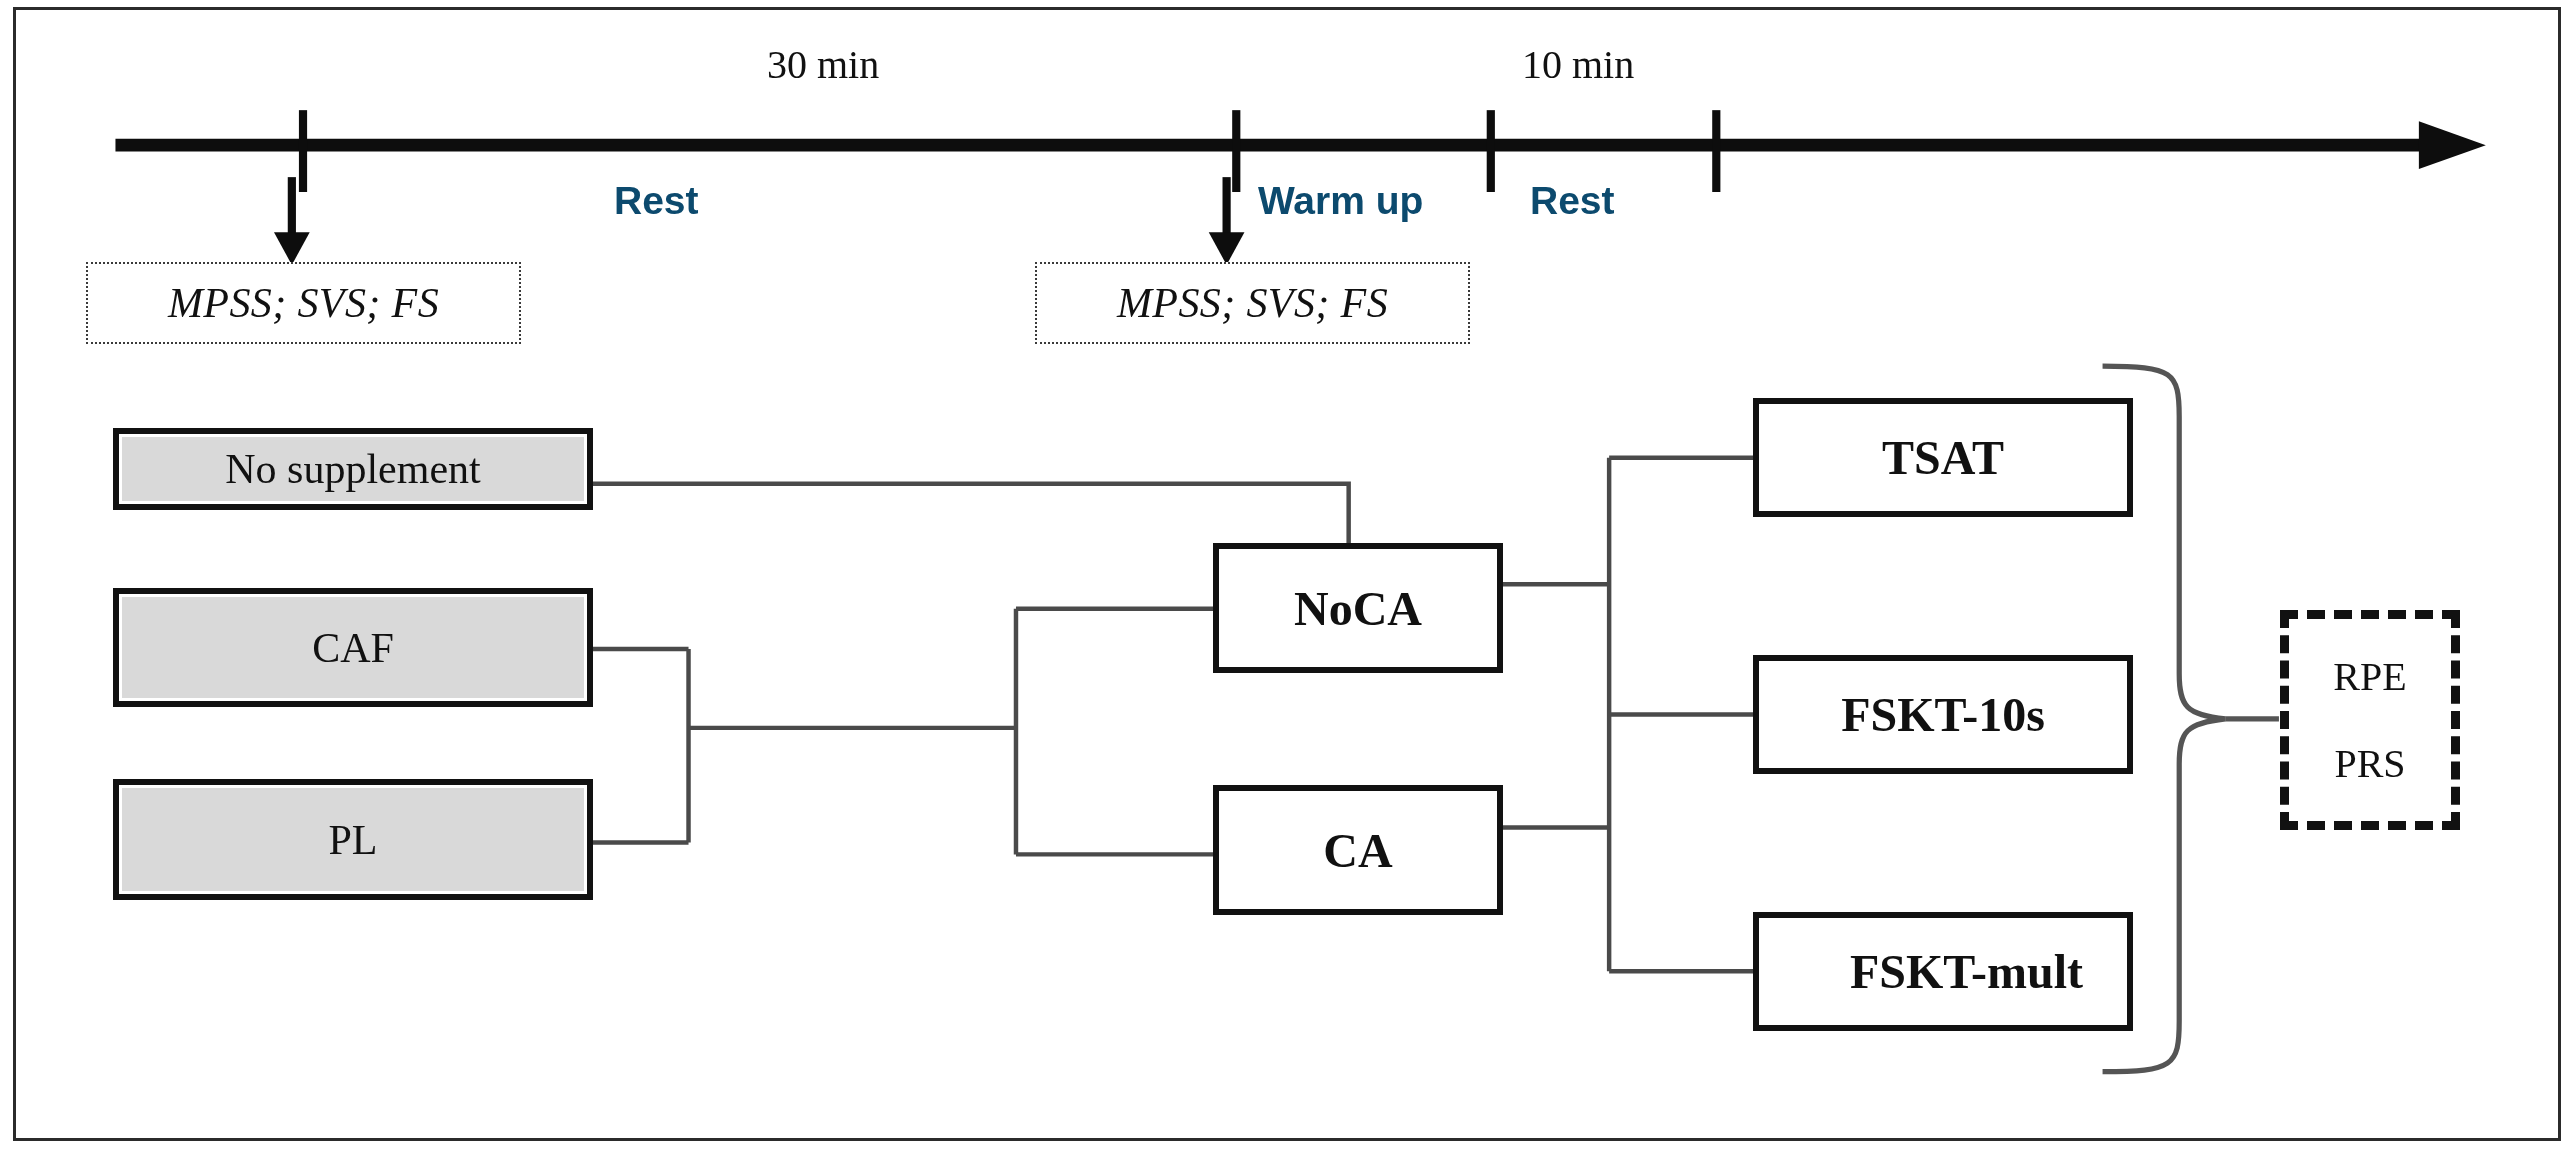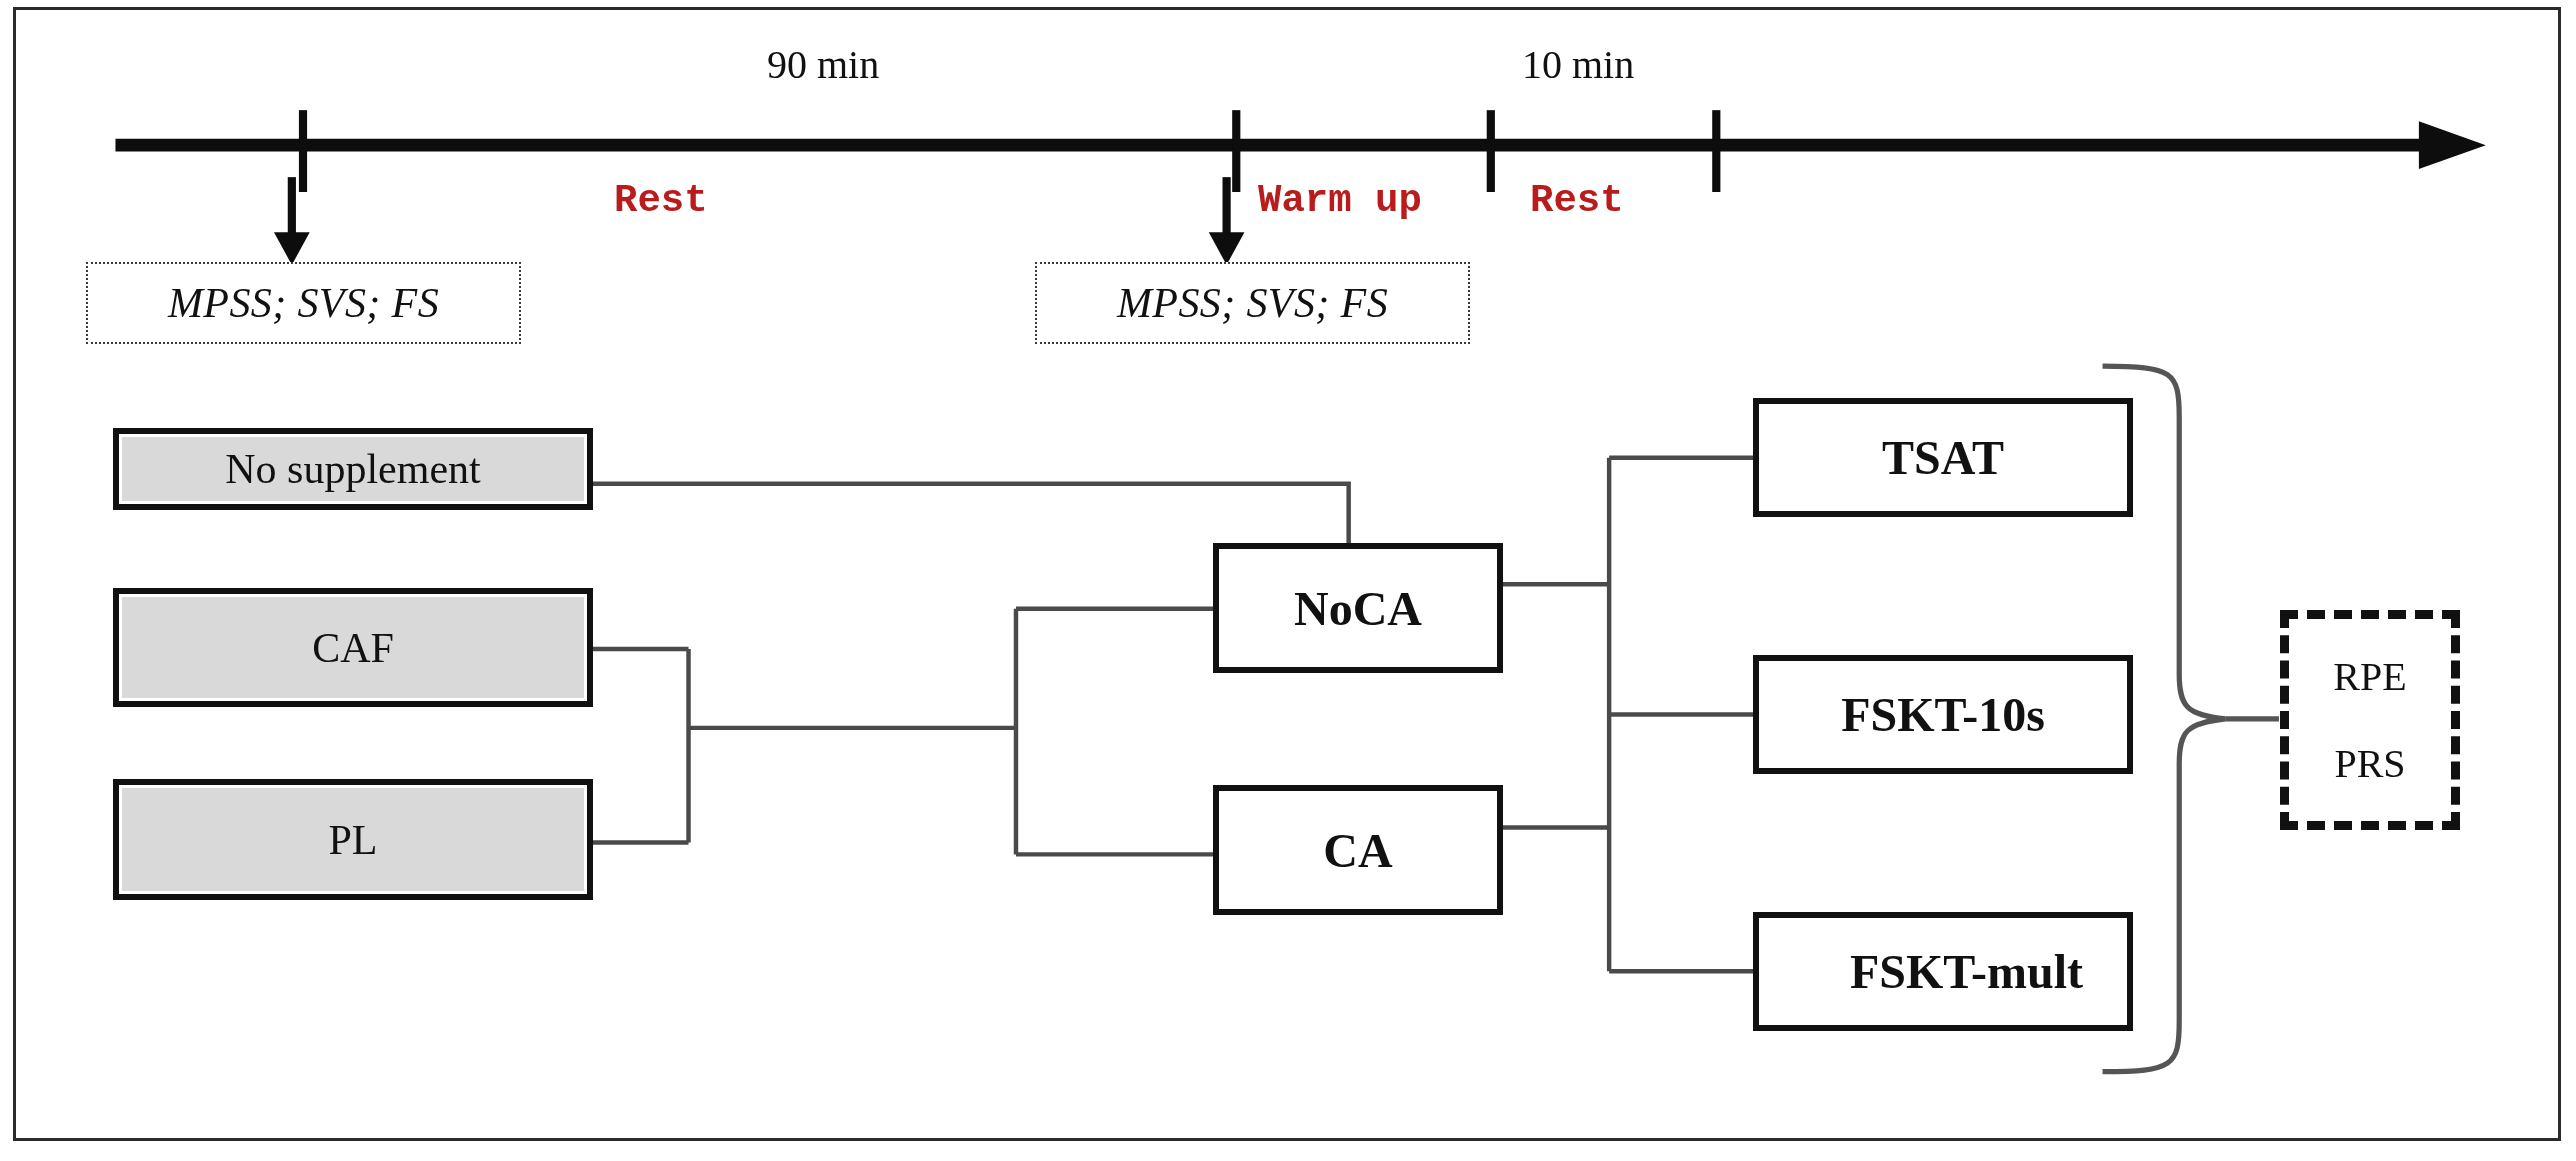--- a/index.html
+++ b/index.html
@@ -35,23 +35,23 @@
     position:absolute;
     font-size:40px;
     color:#111;
     white-space:nowrap;
     font-family:"Liberation Serif", serif;
   }
   .tl-phase{
     position:absolute;
     font-size:39px;
     font-weight:bold;
-    color:#b91c1c;
-    white-space:nowrap;
-    font-family:Liberation Mono, monospace;
+    color:#0c4a6e;
+    white-space:nowrap;
+    font-family:Liberation Sans, sans-serif;
   }
 
   
   .dotbox{
     position:absolute;
     border:2.2px dotted #3a3a3a;
     background:#ffffff;
     box-sizing:border-box;
     display:flex;
     align-items:center;
@@ -193,21 +193,21 @@
                L 2928,905
                C 2928,950 2938,960 2990,966
                C 2938,972 2928,982 2928,1027
                L 2928,1372
                C 2928,1432 2920,1440 2825,1440"></path>
       <line x1="2990" y1="966" x2="3062" y2="966"></line>
     </g>
 
   </svg>
 
-  <div class="tl-dur" style="left:767px; top:41px;">90 min</div>
+  <div class="tl-dur" style="left:767px; top:41px;">30 min</div>
 
   <div class="tl-dur" style="left:1522px; top:41px;">10 min</div>
 
   <div class="tl-phase" style="left:614px; top:179px;">Rest</div>
 
   <div class="tl-phase" style="left:1258px; top:179px;">Warm up</div>
 
   <div class="tl-phase" style="left:1530px; top:179px;">Rest</div>
 
   <div class="dotbox" style="left:86px; top:262px; width:435px; height:82px;">

